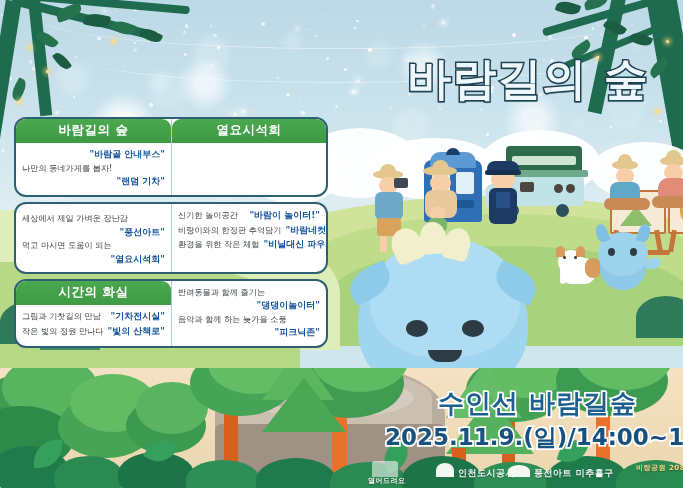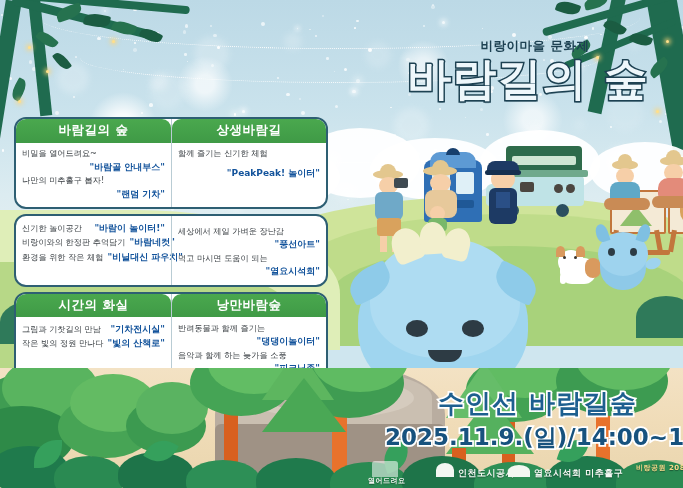--- a/index.html
+++ b/index.html
@@ -476,89 +476,77 @@
     <div style="position:absolute;left:494px;top:268px;width:44px;height:30px;border-radius:10% 60% 10% 60%;background:#8ecbe9;transform:rotate(26deg);"></div>
     <div style="position:absolute;left:406px;top:320px;width:22px;height:17px;border-radius:50%;background:#2d3b44;"></div>
     <div style="position:absolute;left:462px;top:320px;width:22px;height:17px;border-radius:50%;background:#2d3b44;"></div>
     <div style="position:absolute;left:428px;top:350px;width:34px;height:12px;border-radius:0 0 18px 18px;background:#2d3b44;"></div>
   </div>
 
   <div style="position:absolute;left:0px;top:300px;width:70px;height:44px;border-radius:50% 50% 0 0;background:#2f7a5a;"></div>
   <div style="position:absolute;left:40px;top:310px;width:60px;height:40px;border-radius:50% 50% 0 0;background:#3d8f66;"></div>
   <div style="position:absolute;left:636px;top:296px;width:60px;height:42px;border-radius:50% 50% 0 0;background:#2f7a5a;"></div>
 
-  <div class="kicker">비랑이마을 문화제</div>
   <div class="bigtitle">바람길의 숲</div>
 
   <div class="panel">
 
     <div class="group first">
       <div class="row">
         <div class="half">
           <div class="secHead">바람길의 숲</div>
           <div class="body">
-            <div class="line">
-              <span class="desc">비밀을 열어드려요~</span>
-            </div>
             <div class="line" style="justify-content:flex-end;">
               <span class="tag">"바람골 안내부스"</span>
             </div>
             <div class="line">
-              <span class="desc">나만의 미추홀구 봅자!</span>
+              <span class="desc">나만의 동네가게를 봅자!</span>
             </div>
             <div class="line" style="justify-content:flex-end;">
               <span class="tag">"랜덤 기차"</span>
             </div>
           </div>
         </div>
         <div class="half">
-          <div class="secHead">상생바람길</div>
-          <div class="body">
-            <div class="line">
-              <span class="desc">함께 즐기는 신기한 체험</span>
-            </div>
-            <div class="line" style="justify-content:flex-end;margin-top:8px;">
-              <span class="tag">"PeakPeak! 놀이터"</span>
-            </div>
-          </div>
+          <div class="secHead">열요시석희</div>
         </div>
       </div>
     </div>
 
     <div class="group">
       <div class="row">
         <div class="half">
-          <div class="body">
-            <div class="line">
-              <span class="desc">신기한 놀이공간</span>
-              <span class="tag">"바람이 놀이터!"</span>
-            </div>
-            <div class="line">
-              <span class="desc">비랑이와의 한정판 추억담기</span>
-              <span class="tag">"바람네컷"</span>
-            </div>
-            <div class="line">
-              <span class="desc">환경을 위한 작은 체험</span>
-              <span class="tag">"비닐대신 파우치"</span>
+          <div class="body" style="padding-top:8px;">
+            <div class="line">
+              <span class="desc">세상에서 제일 가벼운 장난감</span>
+            </div>
+            <div class="line" style="justify-content:flex-end;">
+              <span class="tag">"풍선아트"</span>
+            </div>
+            <div class="line">
+              <span class="desc">먹고 마시면 도움이 되는</span>
+            </div>
+            <div class="line" style="justify-content:flex-end;">
+              <span class="tag">"열요시석희"</span>
             </div>
           </div>
         </div>
         <div class="half">
-          <div class="body" style="padding-top:8px;">
-            <div class="line">
-              <span class="desc">세상에서 제일 가벼운 장난감</span>
-            </div>
-            <div class="line" style="justify-content:flex-end;">
-              <span class="tag">"풍선아트"</span>
-            </div>
-            <div class="line">
-              <span class="desc">먹고 마시면 도움이 되는</span>
-            </div>
-            <div class="line" style="justify-content:flex-end;">
-              <span class="tag">"열요시석희"</span>
+          <div class="body">
+            <div class="line">
+              <span class="desc">신기한 놀이공간</span>
+              <span class="tag">"바람이 놀이터!"</span>
+            </div>
+            <div class="line">
+              <span class="desc">비랑이와의 한정판 추억담기</span>
+              <span class="tag">"바람네컷"</span>
+            </div>
+            <div class="line">
+              <span class="desc">환경을 위한 작은 체험</span>
+              <span class="tag">"비닐대신 파우치"</span>
             </div>
           </div>
         </div>
       </div>
     </div>
 
     <div class="group">
       <div class="row">
         <div class="half">
           <div class="secHead">시간의 화실</div>
@@ -567,21 +555,20 @@
               <span class="desc">그림과 기찻길의 만남</span>
               <span class="tag">"기차전시실"</span>
             </div>
             <div class="line">
               <span class="desc">작은 빛의 정원 만나다</span>
               <span class="tag">"빛의 산책로"</span>
             </div>
           </div>
         </div>
         <div class="half">
-          <div class="secHead">낭만바람숲</div>
           <div class="body">
             <div class="line">
               <span class="desc">반려동물과 함께 즐기는</span>
             </div>
             <div class="line" style="justify-content:flex-end;">
               <span class="tag">"댕댕이놀이터"</span>
             </div>
             <div class="line">
               <span class="desc">음악과 함께 하는 늦가을 소풍</span>
             </div>
@@ -658,18 +645,18 @@
   <div class="botDate">2025.11.9.(일)/14:00~18:00</div>
 
   <div class="footer">
     <div class="logoMark" style="left:372px;top:6px;width:26px;height:16px;background:rgba(255,255,255,.55);border-radius:3px 3px 0 0;"></div>
     <div class="logo small" style="left:368px;top:21px;">열어드려요</div>
 
     <div class="logoMark" style="left:436px;top:8px;width:18px;height:14px;background:#f2f7f2;border-radius:50% 50% 0 0;"></div>
     <div class="logo" style="left:458px;top:12px;">인천도시공사</div>
 
     <div class="logoMark" style="left:508px;top:10px;width:22px;height:12px;background:#f2f7f2;border-radius:50% 50% 0 0;"></div>
-    <div class="logo" style="left:534px;top:12px;">열요시석희 미추홀구</div>
+    <div class="logo" style="left:534px;top:12px;">풍선아트 미추홀구</div>
 
     <div class="logo small" style="left:636px;top:8px;color:#f6d98a;">비랑공원 2080</div>
   </div>
 
 </div>
 
 </body></html>

